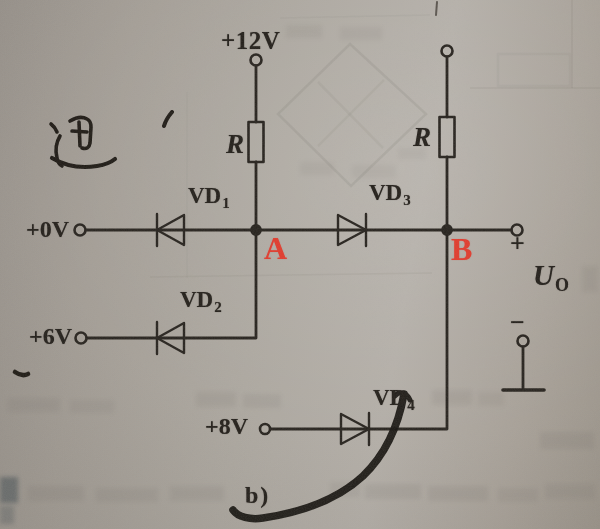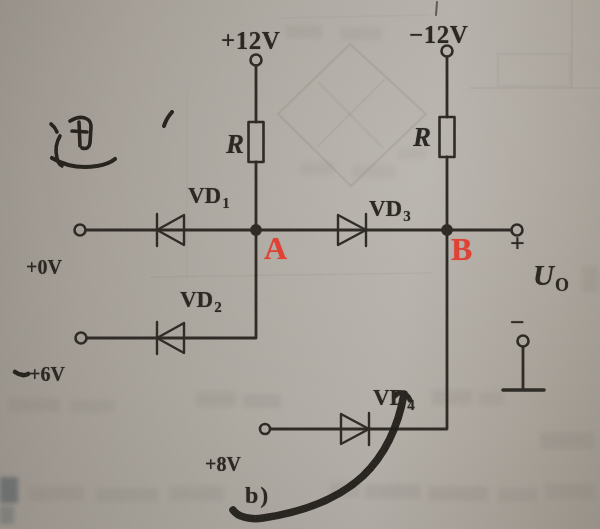--- a/index.html
+++ b/index.html
@@ -11,21 +11,21 @@
       linear-gradient(100deg,#97918a 0%,#a29c94 20%,#aba69e 45%,#b2ada6 66%,#a69f96 86%,#9a9389 100%);
     font-family:"Liberation Serif","DejaVu Serif",serif;
   }
   svg.circuit{position:absolute;left:0;top:0;z-index:1;}
   .labels{position:absolute;left:0;top:0;width:501px;height:529px;z-index:2;padding-left:12px;}
   .t{
     position:absolute;line-height:1;color:#221e19;font-weight:bold;white-space:nowrap;
     text-shadow:0 0 1px rgba(34,30,25,0.55);
   }
   .supply{font-size:25px;letter-spacing:0.5px;}
-  .vin{font-size:20px;margin-top:40px;}
+  .vin{font-size:24px;}
   .vd{font-size:23px;margin-left:44px;}
   .sub{font-size:15px;position:relative;top:5px;margin-left:1px;}
   .rlab{font-size:27px;font-style:italic;}
   .node{font-size:32px;color:#e23a2c;text-shadow:0 0 1px rgba(226,58,44,0.5);}
   .sign{font-size:26px;}
   .uo{font-size:29px;font-style:italic;}
   .subO{font-size:18px;top:6px;font-style:normal;}
   .caption{font-size:24px;letter-spacing:2px;}
   .grain{position:absolute;left:0;top:0;z-index:3;pointer-events:none;}
 </style>
@@ -139,29 +139,28 @@
     </g>
 
     <g stroke="#14110d" fill="none" stroke-linecap="round" opacity="0.92">
       <path stroke-width="7.5" d="M404,394 C399,422 388,452 363,476 C336,501 297,513 263,518 C250,520 238,517 233,510"></path>
       <path stroke-width="5" d="M410,400 C407,393 400,390 395,396"></path>
     </g>
   </svg>
 
   <div class="labels">
     <div class="t supply" style="left:221px;top:28px">+12V</div>
-    <div class="t supply" style="left:409px;top:22px">−12V</div>
 
     <div class="t vin" style="left:26px;top:217px">+0V</div>
     <div class="t vin" style="left:29px;top:324px">+6V</div>
     <div class="t vin" style="left:205px;top:414px">+8V</div>
 
     <div class="t vd" style="left:144px;top:184px"><span>VD</span><span class="sub">1</span></div>
     <div class="t vd" style="left:136px;top:288px"><span>VD</span><span class="sub">2</span></div>
-    <div class="t vd" style="left:325px;top:197px"><span>VD</span><span class="sub">3</span></div>
+    <div class="t vd" style="left:325px;top:181px"><span>VD</span><span class="sub">3</span></div>
     <div class="t vd" style="left:329px;top:386px"><span>VD</span><span class="sub">4</span></div>
 
     <div class="t rlab" style="left:226px;top:131px">R</div>
     <div class="t rlab" style="left:413px;top:124px">R</div>
 
     <div class="t node" style="left:264px;top:232px">A</div>
     <div class="t node" style="left:451px;top:233px">B</div>
 
     <div class="t sign" style="left:510px;top:231px">+</div>
     <div class="t uo" style="left:533px;top:261px"><span>U</span><span class="sub subO">O</span></div>

